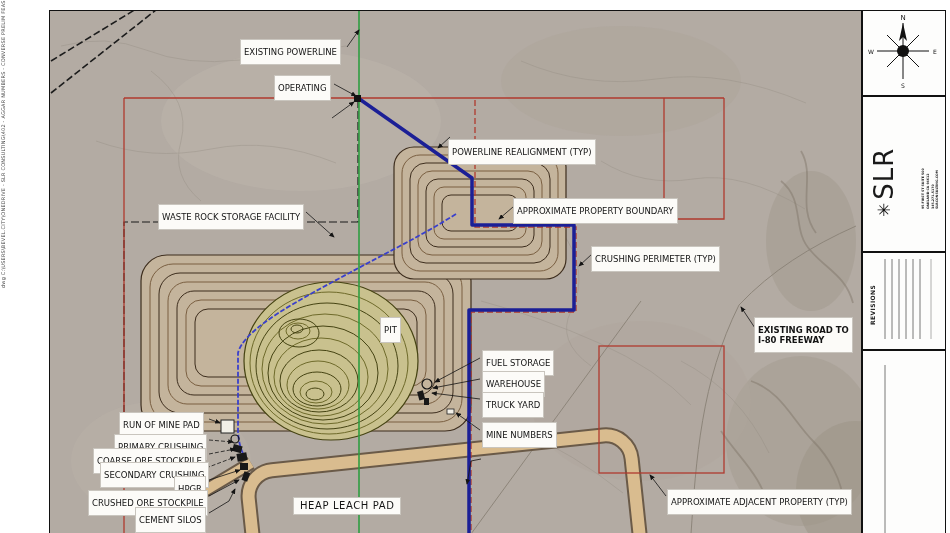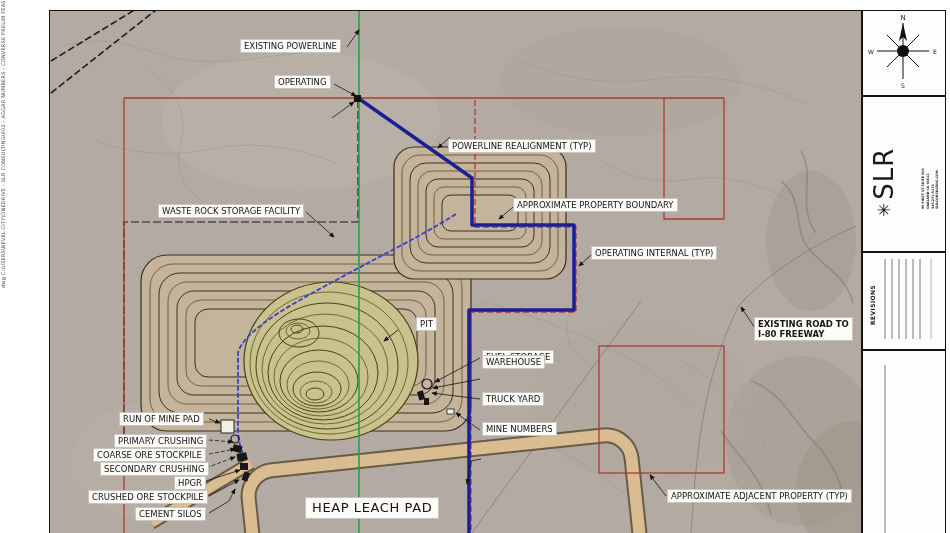--- a/index.html
+++ b/index.html
@@ -7,23 +7,23 @@
         font-family:"DejaVu Sans",sans-serif;}
   
   #stamp{position:absolute;left:-2px;top:0;width:14px;height:300px;overflow:visible;}
   #stamp span{position:absolute;left:2px;top:288px;transform-origin:0 0;transform:rotate(-90deg);
         font-size:5px;color:#4a4a4a;white-space:nowrap;letter-spacing:.2px;}
   
   #map{position:absolute;left:49px;top:10px;width:811px;height:523px;
        background:#b3aba3;border:1.6px solid #111;border-bottom:none;overflow:hidden;}
   #map svg{position:absolute;left:0;top:0;}
   .lbl{position:absolute;background:#fcfbf8;color:#141414;font-size:8.5px;line-height:1.2;
-       padding:1px 3px;white-space:nowrap;border:0.5px solid #c9c5be;z-index:5;}
+       padding:7px 3px;white-space:nowrap;border:0.5px solid #c9c5be;z-index:5;}
   .lbl.two{white-space:pre-line;font-weight:bold;}
-  .lbl.big{font-size:13px;letter-spacing:.6px;padding:2px 6px;margin-left:12px;}
+  .lbl.big{font-size:10px;letter-spacing:.6px;padding:2px 6px;}
   
   #tb{position:absolute;left:862px;top:10px;width:84px;height:523px;background:#fff;}
   .tbbox{position:absolute;left:0;width:82px;background:#fdfdfc;border:1.6px solid #111;}
   #tb-compass{top:0;height:84px;}
   #tb-slr{top:86px;height:154px;}
   #tb-rev{top:242px;height:96px;}
   #tb-low{top:340px;height:190px;}
   #slr-rot{position:absolute;left:6px;top:120px;transform-origin:0 0;transform:rotate(-90deg);
        width:120px;display:flex;align-items:center;gap:3px;}
   #slr-rot .mark{font-size:17px;color:#111;}
@@ -185,37 +185,37 @@
         <path d="M 208,512 L 228,500 L 234,488" marker-end="url(#arw)"></path>
         <path d="M 397,329 L 383,340" marker-end="url(#arw)"></path>
       </g>
     </svg>
 
     <div class="lbl" style="left:190px;top:28px">EXISTING POWERLINE</div>
     <div class="lbl" style="left:224px;top:64px">OPERATING</div>
     <div class="lbl" style="left:398px;top:128px">POWERLINE REALIGNMENT (TYP)</div>
     <div class="lbl" style="left:108px;top:193px">WASTE ROCK STORAGE FACILITY</div>
     <div class="lbl" style="left:463px;top:187px">APPROXIMATE PROPERTY BOUNDARY</div>
-    <div class="lbl" style="left:541px;top:235px">OPERATING INTERNAL (TYP)</div>
+    <div class="lbl" style="left:541px;top:235px">CRUSHING PERIMETER (TYP)</div>
     <div class="lbl two" style="left:704px;top:306px">EXISTING ROAD TO
 I-80 FREEWAY</div>
     <div class="lbl" style="left:432px;top:339px">FUEL STORAGE</div>
-    <div class="lbl" style="left:432px;top:344px">WAREHOUSE</div>
+    <div class="lbl" style="left:432px;top:360px">WAREHOUSE</div>
     <div class="lbl" style="left:432px;top:381px">TRUCK YARD</div>
     <div class="lbl" style="left:432px;top:411px">MINE NUMBERS</div>
     <div class="lbl" style="left:617px;top:478px">APPROXIMATE ADJACENT PROPERTY (TYP)</div>
     <div class="lbl" style="left:69px;top:401px">RUN OF MINE PAD</div>
     <div class="lbl" style="left:64px;top:423px">PRIMARY CRUSHING</div>
     <div class="lbl" style="left:43px;top:437px">COARSE ORE STOCKPILE</div>
     <div class="lbl" style="left:50px;top:451px">SECONDARY CRUSHING</div>
     <div class="lbl" style="left:124px;top:465px">HPGR</div>
     <div class="lbl" style="left:38px;top:479px">CRUSHED ORE STOCKPILE</div>
     <div class="lbl" style="left:85px;top:496px">CEMENT SILOS</div>
     <div class="lbl big" style="left:243px;top:486px">HEAP LEACH PAD</div>
-    <div class="lbl" style="left:366px;top:306px">PIT</div>
+    <div class="lbl" style="left:330px;top:306px">PIT</div>
   </div>
 
   <div id="tb">
     <div class="tbbox" id="tb-compass">
       <svg width="80" height="80" viewBox="0 0 80 80">
         <g stroke="#111" stroke-width="1">
           <line x1="40" y1="12" x2="40" y2="68"></line>
           <line x1="14" y1="40" x2="66" y2="40"></line>
           <line x1="24" y1="24" x2="56" y2="56"></line>
           <line x1="56" y1="24" x2="24" y2="56"></line>

